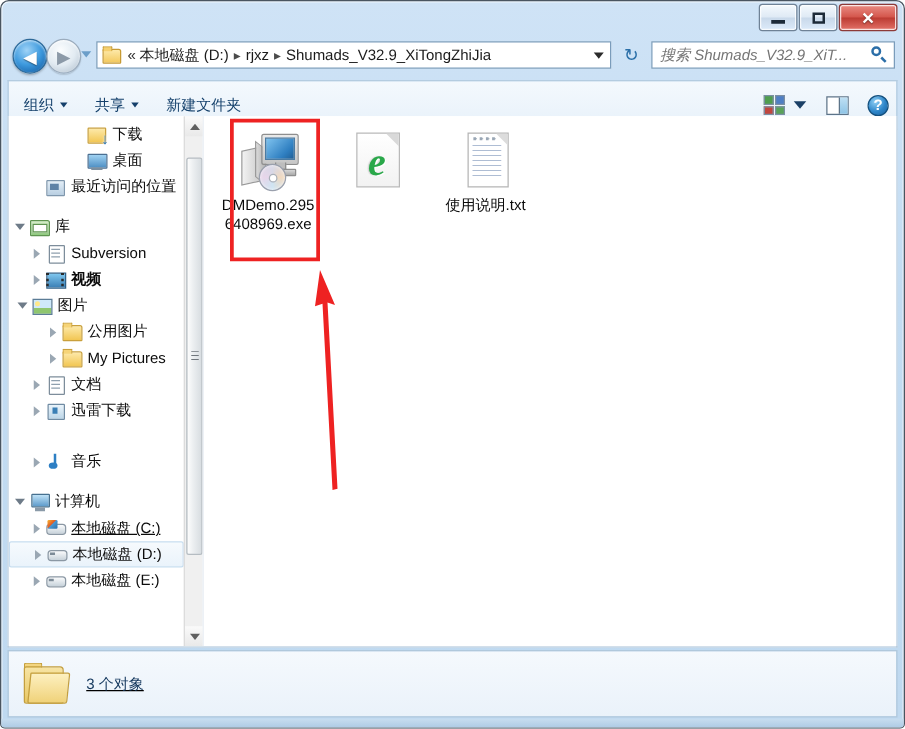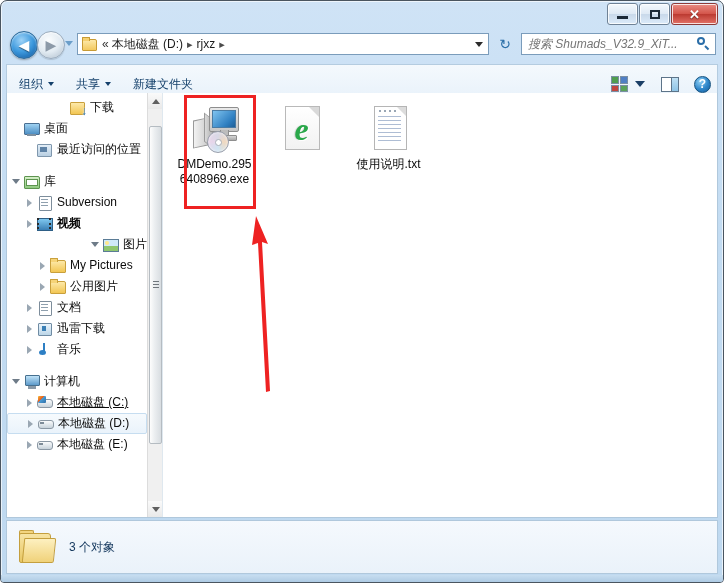--- a/index.html
+++ b/index.html
@@ -748,20 +748,21 @@
   #statusbar {
     position: absolute;
     left: 5px; right: 5px; bottom: 8px;
     height: 54px;
     background: linear-gradient(to bottom,#f5f9fd 0%,#eaf2fa 100%);
     border: 1px solid #b0c8dc;
     box-sizing: border-box;
     display: flex;
     align-items: center;
     padding-left: 8px;
+    text-decoration: underline;
   }
   .status-folder {
     width: 44px; height: 40px;
     position: relative;
     flex: none;
     margin-right: 10px;
   }
   .sf-back {
     position: absolute;
     left: 4px; top: 6px;
@@ -833,20 +834,21 @@
     </div>
     <div id="navdrop"></div>
 
     <div id="addressbar">
       <span class="addr-folder-icon"></span>
       <span class="crumb dbl">«</span>
       <span class="crumb">本地磁盘 (D:)</span>
       <span class="crumb chev">▸</span>
       <span class="crumb">rjxz</span>
       <span class="crumb chev">▸</span>
+      <span class="crumb">Shumads_V32.9_XiTongZhiJia</span>
       <span id="addr-dropdown"></span>
     </div>
 
     <div id="refreshbtn">↻</div>
 
     <div id="searchbox">
       <input id="searchinput" type="text" placeholder="搜索 Shumads_V32.9_XiT..." style="">
       <span class="search-icon"></span>
     </div>
   </div>
@@ -879,21 +881,21 @@
 
   <div id="body-area">
 
     <div id="sidebar">
       <div id="sidebar-inner">
           <div class="tree-item" style="padding-left: 15px; justify-content: center;">
             <span class="tw"></span>
             <span class="ticon ic-download"></span>
             <span class="tlabel">下载</span>
           </div>
-          <div class="tree-item" style="">
+          <div class="tree-item" style=" margin-left: 46px;">
             <span class="tw"></span>
             <span class="ticon ic-desktop"></span>
             <span class="tlabel">桌面</span>
           </div>
           <div class="tree-item" style="padding-left: 15px;">
             <span class="tw"></span>
             <span class="ticon ic-recent"></span>
             <span class="tlabel">最近访问的位置</span>
           </div>
           <div class="tree-spacer"></div>
@@ -911,56 +913,56 @@
             <span class="ticon ic-doc"></span>
             <span class="tlabel">Subversion</span>
           </div>
           <div class="tree-item" style="padding-left: 15px; font-weight: bold;">
             <span class="tw">
               <span class="tri-closed"></span>
             </span>
             <span class="ticon ic-video"></span>
             <span class="tlabel">视频</span>
           </div>
-          <div class="tree-item" style="padding-left: 4px; justify-content: flex-end;">
+          <div class="tree-item" style="padding-left: 4px;">
             <span class="tw">
               <span class="tri-open"></span>
             </span>
             <span class="ticon ic-picture"></span>
             <span class="tlabel">图片</span>
           </div>
           <div class="tree-item" style="padding-left: 28px;">
             <span class="tw">
               <span class="tri-closed"></span>
             </span>
             <span class="ticon ic-folder"></span>
+            <span class="tlabel">公用图片</span>
+          </div>
+          <div class="tree-item" style="padding-left: 28px;">
+            <span class="tw">
+              <span class="tri-closed"></span>
+            </span>
+            <span class="ticon ic-folder"></span>
             <span class="tlabel">My Pictures</span>
-          </div>
-          <div class="tree-item" style="padding-left: 28px;">
-            <span class="tw">
-              <span class="tri-closed"></span>
-            </span>
-            <span class="ticon ic-folder"></span>
-            <span class="tlabel">公用图片</span>
           </div>
           <div class="tree-item" style="padding-left: 15px;">
             <span class="tw">
               <span class="tri-closed"></span>
             </span>
             <span class="ticon ic-doc"></span>
             <span class="tlabel">文档</span>
           </div>
           <div class="tree-item" style="padding-left: 15px;">
             <span class="tw">
               <span class="tri-closed"></span>
             </span>
             <span class="ticon ic-thunder"></span>
             <span class="tlabel">迅雷下载</span>
           </div>
-          <div class="tree-item" style="padding-left: 15px;">
+          <div class="tree-item" style="padding-left: 15px; margin-top: 20px;">
             <span class="tw">
               <span class="tri-closed"></span>
             </span>
             <span class="ticon ic-music"></span>
             <span class="tlabel">音乐</span>
           </div>
           <div class="tree-spacer"></div>
           <div class="tree-item" style="padding-left: 2px;">
             <span class="tw">
               <span class="tri-open"></span>

